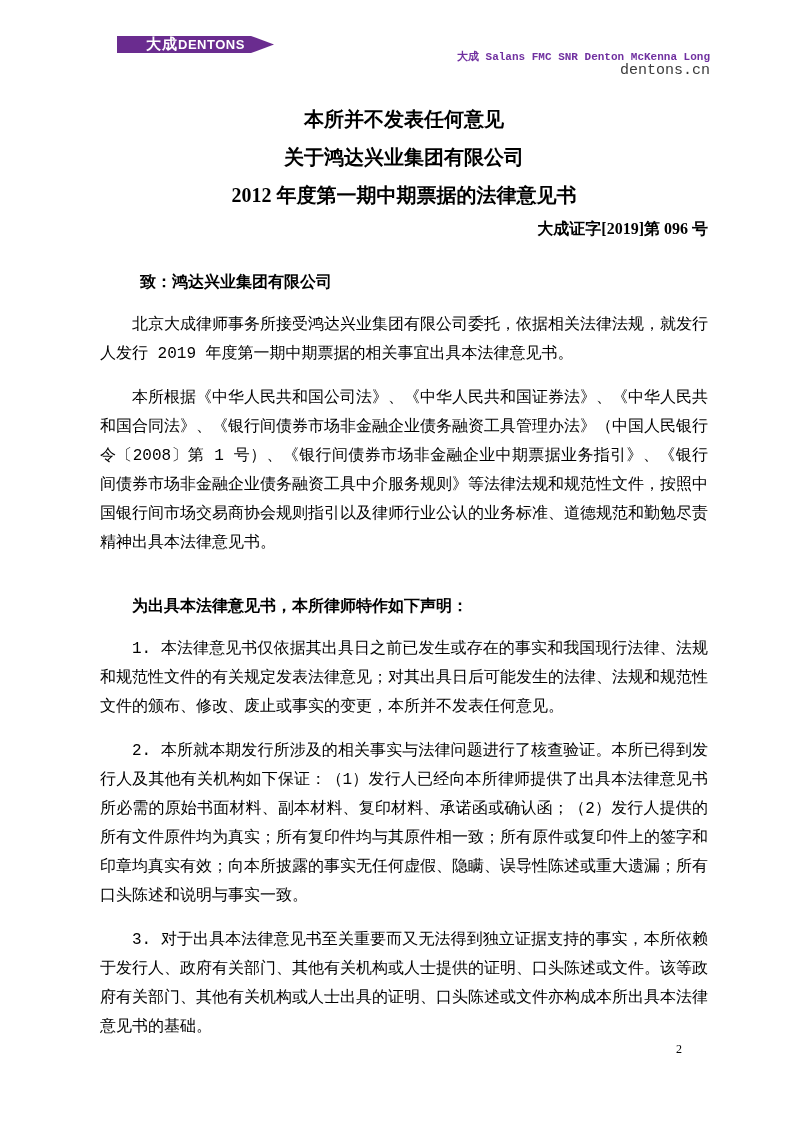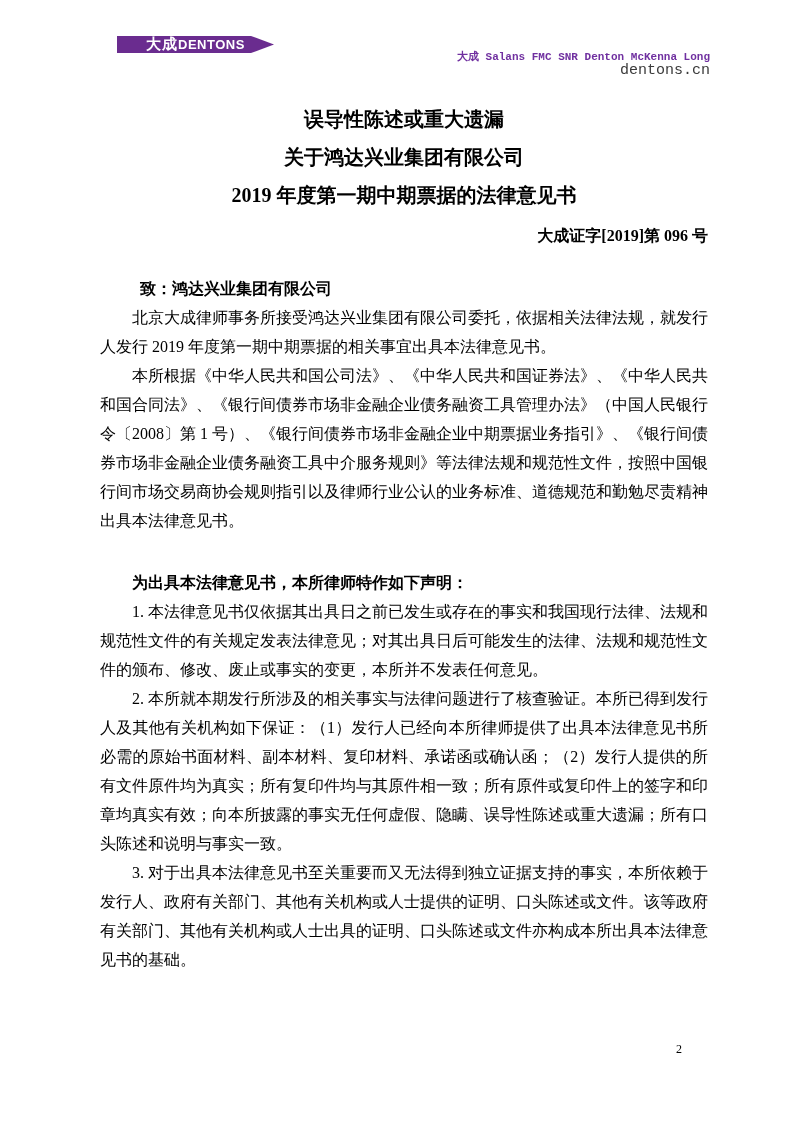--- a/index.html
+++ b/index.html
@@ -74,34 +74,35 @@
     text-align: center;
     font-weight: 700;
     font-size: 20px;
     line-height: 38px;
   }
   .doc-number {
     text-align: right;
     font-weight: 700;
     font-size: 16px;
     line-height: 29px;
-    margin-top: 7px;
   }
   .salutation {
     font-weight: 700;
     font-size: 16px;
     line-height: 29px;
     margin-top: 24px;
     margin-left: 40px;
   }
   .body-paragraph {
     font-size: 16px;
     line-height: 29px;
     text-align: justify;
     text-indent: 2em;
+    margin-top: 15px;
+    font-family: Liberation Mono, monospace;
   }
   .decl-heading {
     font-size: 16px;
     line-height: 29px;
     font-weight: 700;
     text-indent: 2em;
     margin-top: 33px;
   }
 
   
@@ -124,23 +125,23 @@
   </div>
 
   <div class="brand-lines">
     <div class="brand-tagline">大成 Salans FMC SNR Denton McKenna Long</div>
     <div class="brand-website">dentons.cn</div>
   </div>
 
   <div class="content">
 
     <div class="title-block">
-      <div>误导性陈述或重大遗漏</div>
+      <div>本所并不发表任何意见</div>
       <div>关于鸿达兴业集团有限公司</div>
-      <div>2019 年度第一期中期票据的法律意见书</div>
+      <div>2012 年度第一期中期票据的法律意见书</div>
     </div>
 
     <div class="doc-number">大成证字[2019]第 096 号</div>
 
     <div class="salutation">致：鸿达兴业集团有限公司</div>
 
     <p class="body-paragraph">北京大成律师事务所接受鸿达兴业集团有限公司委托，依据相关法律法规，就发行人发行 2019 年度第一期中期票据的相关事宜出具本法律意见书。</p>
     <p class="body-paragraph">本所根据《中华人民共和国公司法》、《中华人民共和国证券法》、《中华人民共和国合同法》、《银行间债券市场非金融企业债务融资工具管理办法》（中国人民银行令〔2008〕第 1 号）、《银行间债券市场非金融企业中期票据业务指引》、《银行间债券市场非金融企业债务融资工具中介服务规则》等法律法规和规范性文件，按照中国银行间市场交易商协会规则指引以及律师行业公认的业务标准、道德规范和勤勉尽责精神出具本法律意见书。</p>
 
     <div class="decl-heading">为出具本法律意见书，本所律师特作如下声明：</div>

